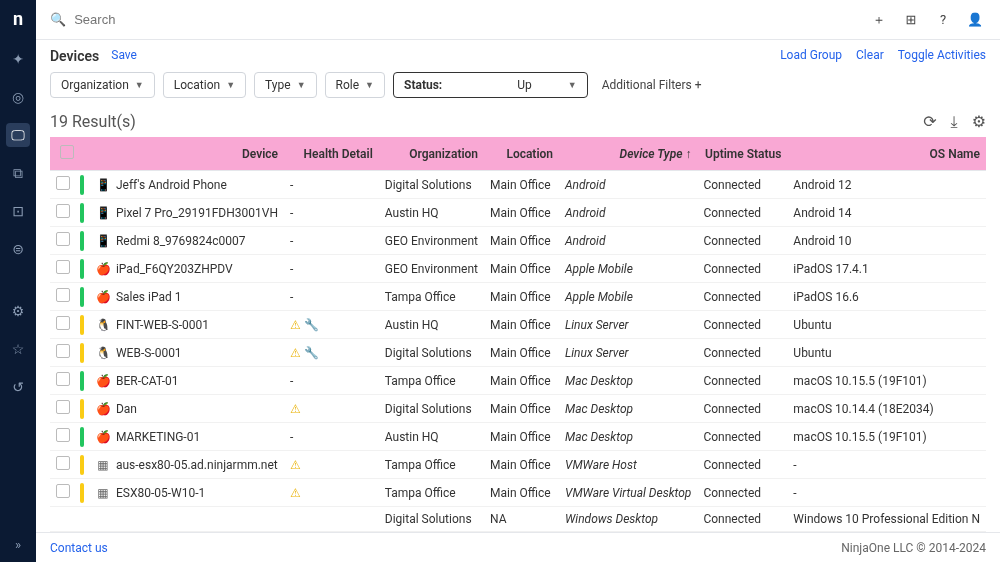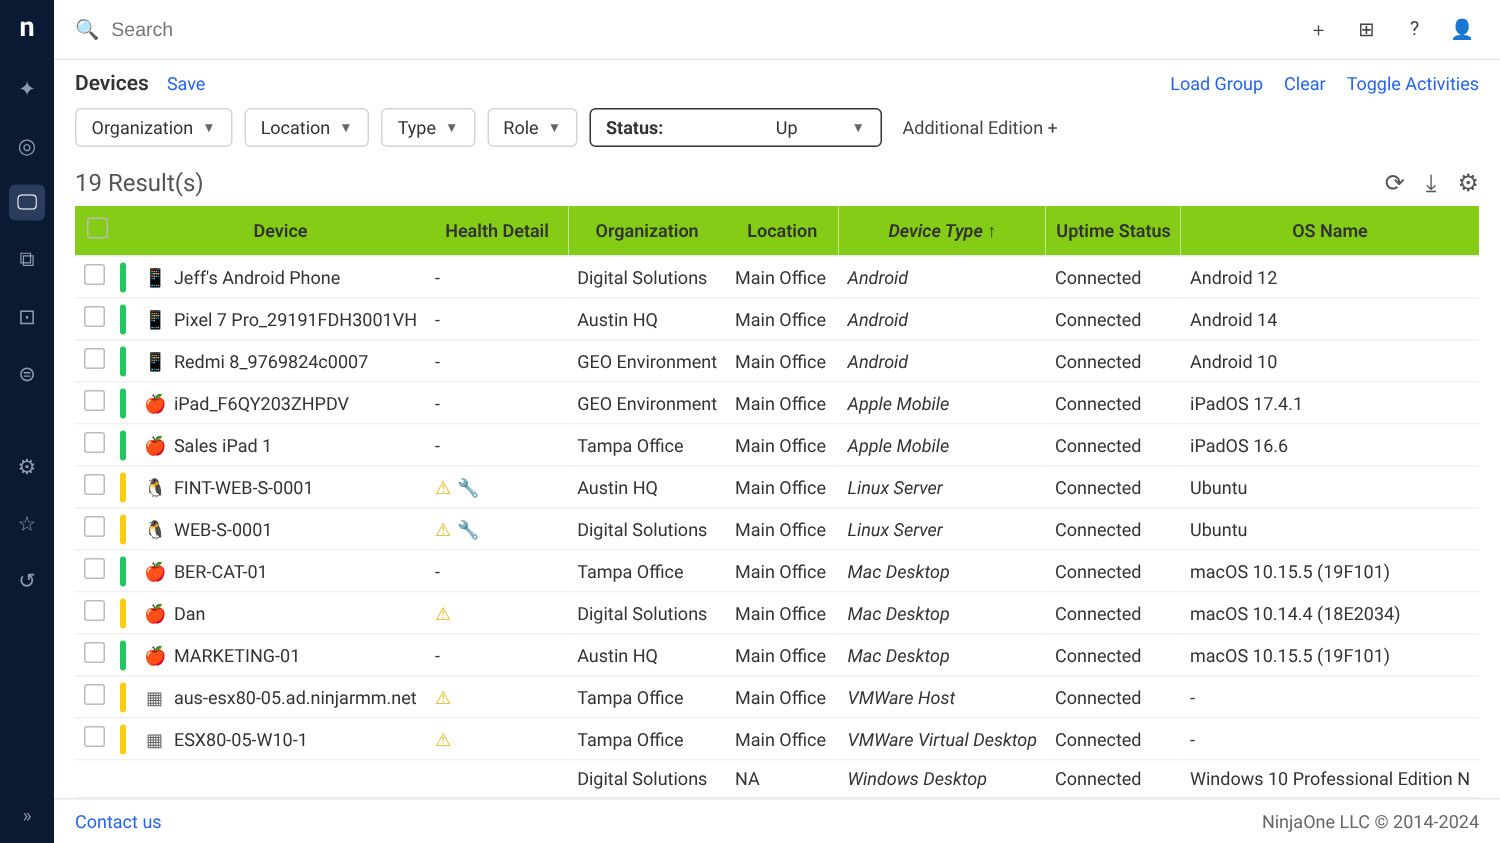--- a/index.html
+++ b/index.html
@@ -9,36 +9,36 @@
 .sidebar .logo { color: #fff; font-weight: bold; font-size: 18px; margin-bottom: 4px; }
 .sidebar .nav-icon { color: #8a9bb3; font-size: 14px; width: 24px; height: 24px; display: flex; align-items: center; justify-content: center; cursor: pointer; }
 .sidebar .nav-icon.active { background: #2a3d5c; border-radius: 4px; color: #fff; }
 .sidebar .spacer { flex: 1; }
 .sidebar .expand { color: #8a9bb3; margin-bottom: 10px; cursor: pointer; }
 .main { flex: 1; display: flex; flex-direction: column; }
 .topbar { height: 40px; border-bottom: 1px solid #e5e7eb; display: flex; align-items: center; padding: 0 14px; gap: 10px; }
 .topbar .search { flex: 1; display: flex; align-items: center; gap: 8px; color: #555; }
 .topbar .search input { border: none; outline: none; font-size: 13px; width: 200px; }
 .topbar .tb-icon { color: #444; cursor: pointer; width: 22px; text-align: center; }
-.header-row { display: flex; align-items: center; padding: 8px 14px 4px; }
+.header-row { display: flex; align-items: flex-start; padding: 8px 14px 4px; }
 .header-row .title { font-weight: 600; font-size: 14px; margin-right: 12px; }
 .header-row .save { color: #2563eb; font-size: 12px; cursor: pointer; }
 .header-row .right-links { margin-left: auto; display: flex; gap: 14px; font-size: 12px; }
 .header-row .right-links span { color: #2563eb; cursor: pointer; }
 .filters { display: flex; align-items: center; gap: 8px; padding: 4px 14px 10px; }
 .filter-chip { border: 1px solid #d1d5db; border-radius: 4px; padding: 5px 10px; font-size: 12px; display: flex; align-items: center; gap: 6px; cursor: pointer; background: #fff; }
 .filter-chip.bold { border-color: #333; gap: 36px; }
 .filter-chip .chev { font-size: 9px; color: #666; }
 .add-filters { font-size: 12px; color: #444; margin-left: 6px; cursor: pointer; }
 .results-row { display: flex; align-items: center; padding: 4px 14px 6px; font-size: 16px; color: #555; }
 .results-row .actions { margin-left: auto; display: flex; gap: 14px; color: #555; }
 .results-row .actions span { cursor: pointer; }
 .table-wrap { flex: 1; overflow: auto; padding: 0 14px; }
 .table { width: 100%; border-collapse: collapse; }
-.table th { text-align: center; font-weight: 600; font-size: 12px; color: #333; padding: 8px 6px; border-bottom: 1px solid #e5e7eb; position: sticky; top: 0; background: #84cc16; }
+.table th { text-align: right; font-weight: 600; font-size: 12px; color: #333; padding: 8px 6px; border-bottom: 1px solid #e5e7eb; position: sticky; top: 0; background: #f9a8d4; }
 .table td { padding: 5px 6px; border-bottom: 1px solid #f1f1f1; font-size: 12px; color: #333; white-space: nowrap; }
 .chk { width: 14px; height: 14px; border: 1px solid #bbb; border-radius: 2px; display: inline-block; cursor: pointer; }
 .health-bar { width: 4px; height: 20px; border-radius: 2px; display: inline-block; vertical-align: middle; }
 .health-green { background: #22c55e; }
 .health-yellow { background: #facc15; }
 .dev-icon { color: #666; margin-right: 6px; width: 14px; display: inline-block; text-align: center; }
 .hd-icon { color: #eab308; margin-right: 4px; }
 .footer { height: 30px; border-top: 1px solid #e5e7eb; display: flex; align-items: center; padding: 0 14px; font-size: 12px; }
 .footer .contact { color: #2563eb; cursor: pointer; }
 .footer .copy { margin-left: auto; color: #666; }
@@ -104,21 +104,21 @@
         </div>
       <div class="filter-chip">
           <span>Type</span>
           <span class="chev">▼</span>
         </div>
       <div class="filter-chip">
           <span>Role</span>
           <span class="chev">▼</span>
         </div>
       <div class="filter-chip bold"><b>Status:</b>&nbsp;<span>Up</span><span class="chev">▼</span></div>
-      <span class="add-filters">Additional Edition +</span>
+      <span class="add-filters">Additional Filters +</span>
     </div>
 
     <div class="results-row">
       <span>19 Result(s)</span>
       <div class="actions">
         <span>⟳</span>
         <span>⤓</span>
         <span>⚙</span>
       </div>
     </div>

